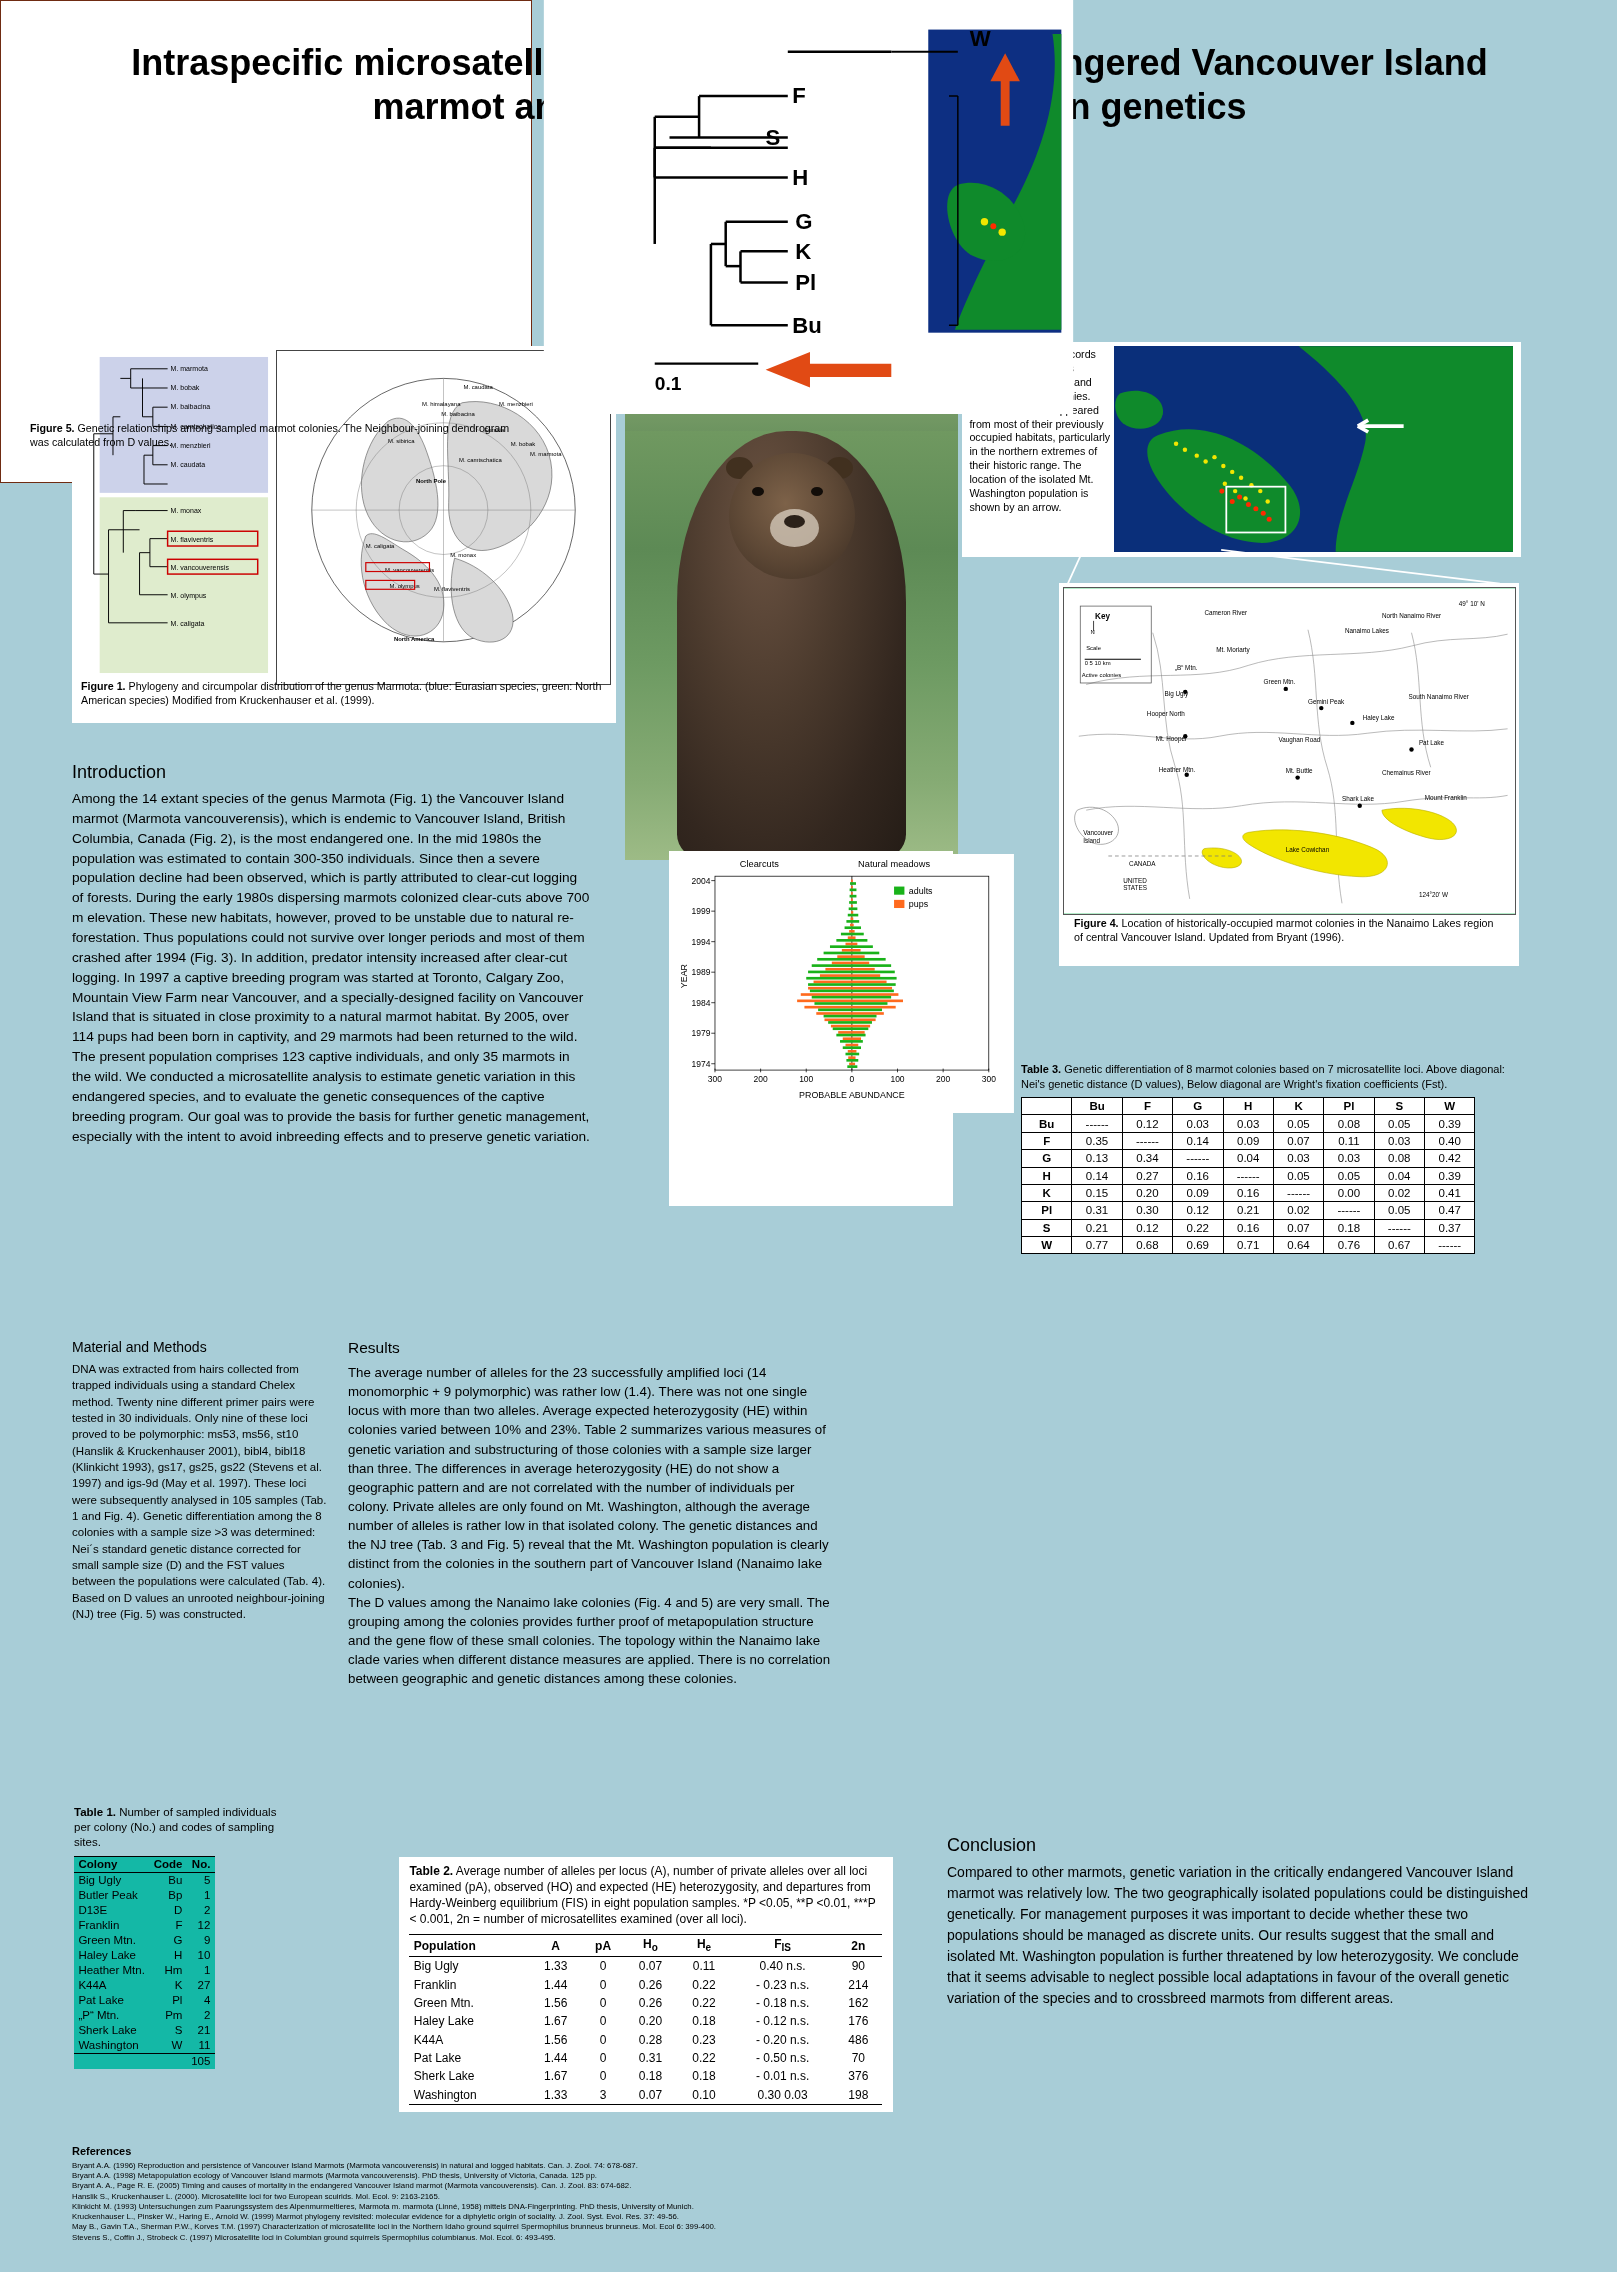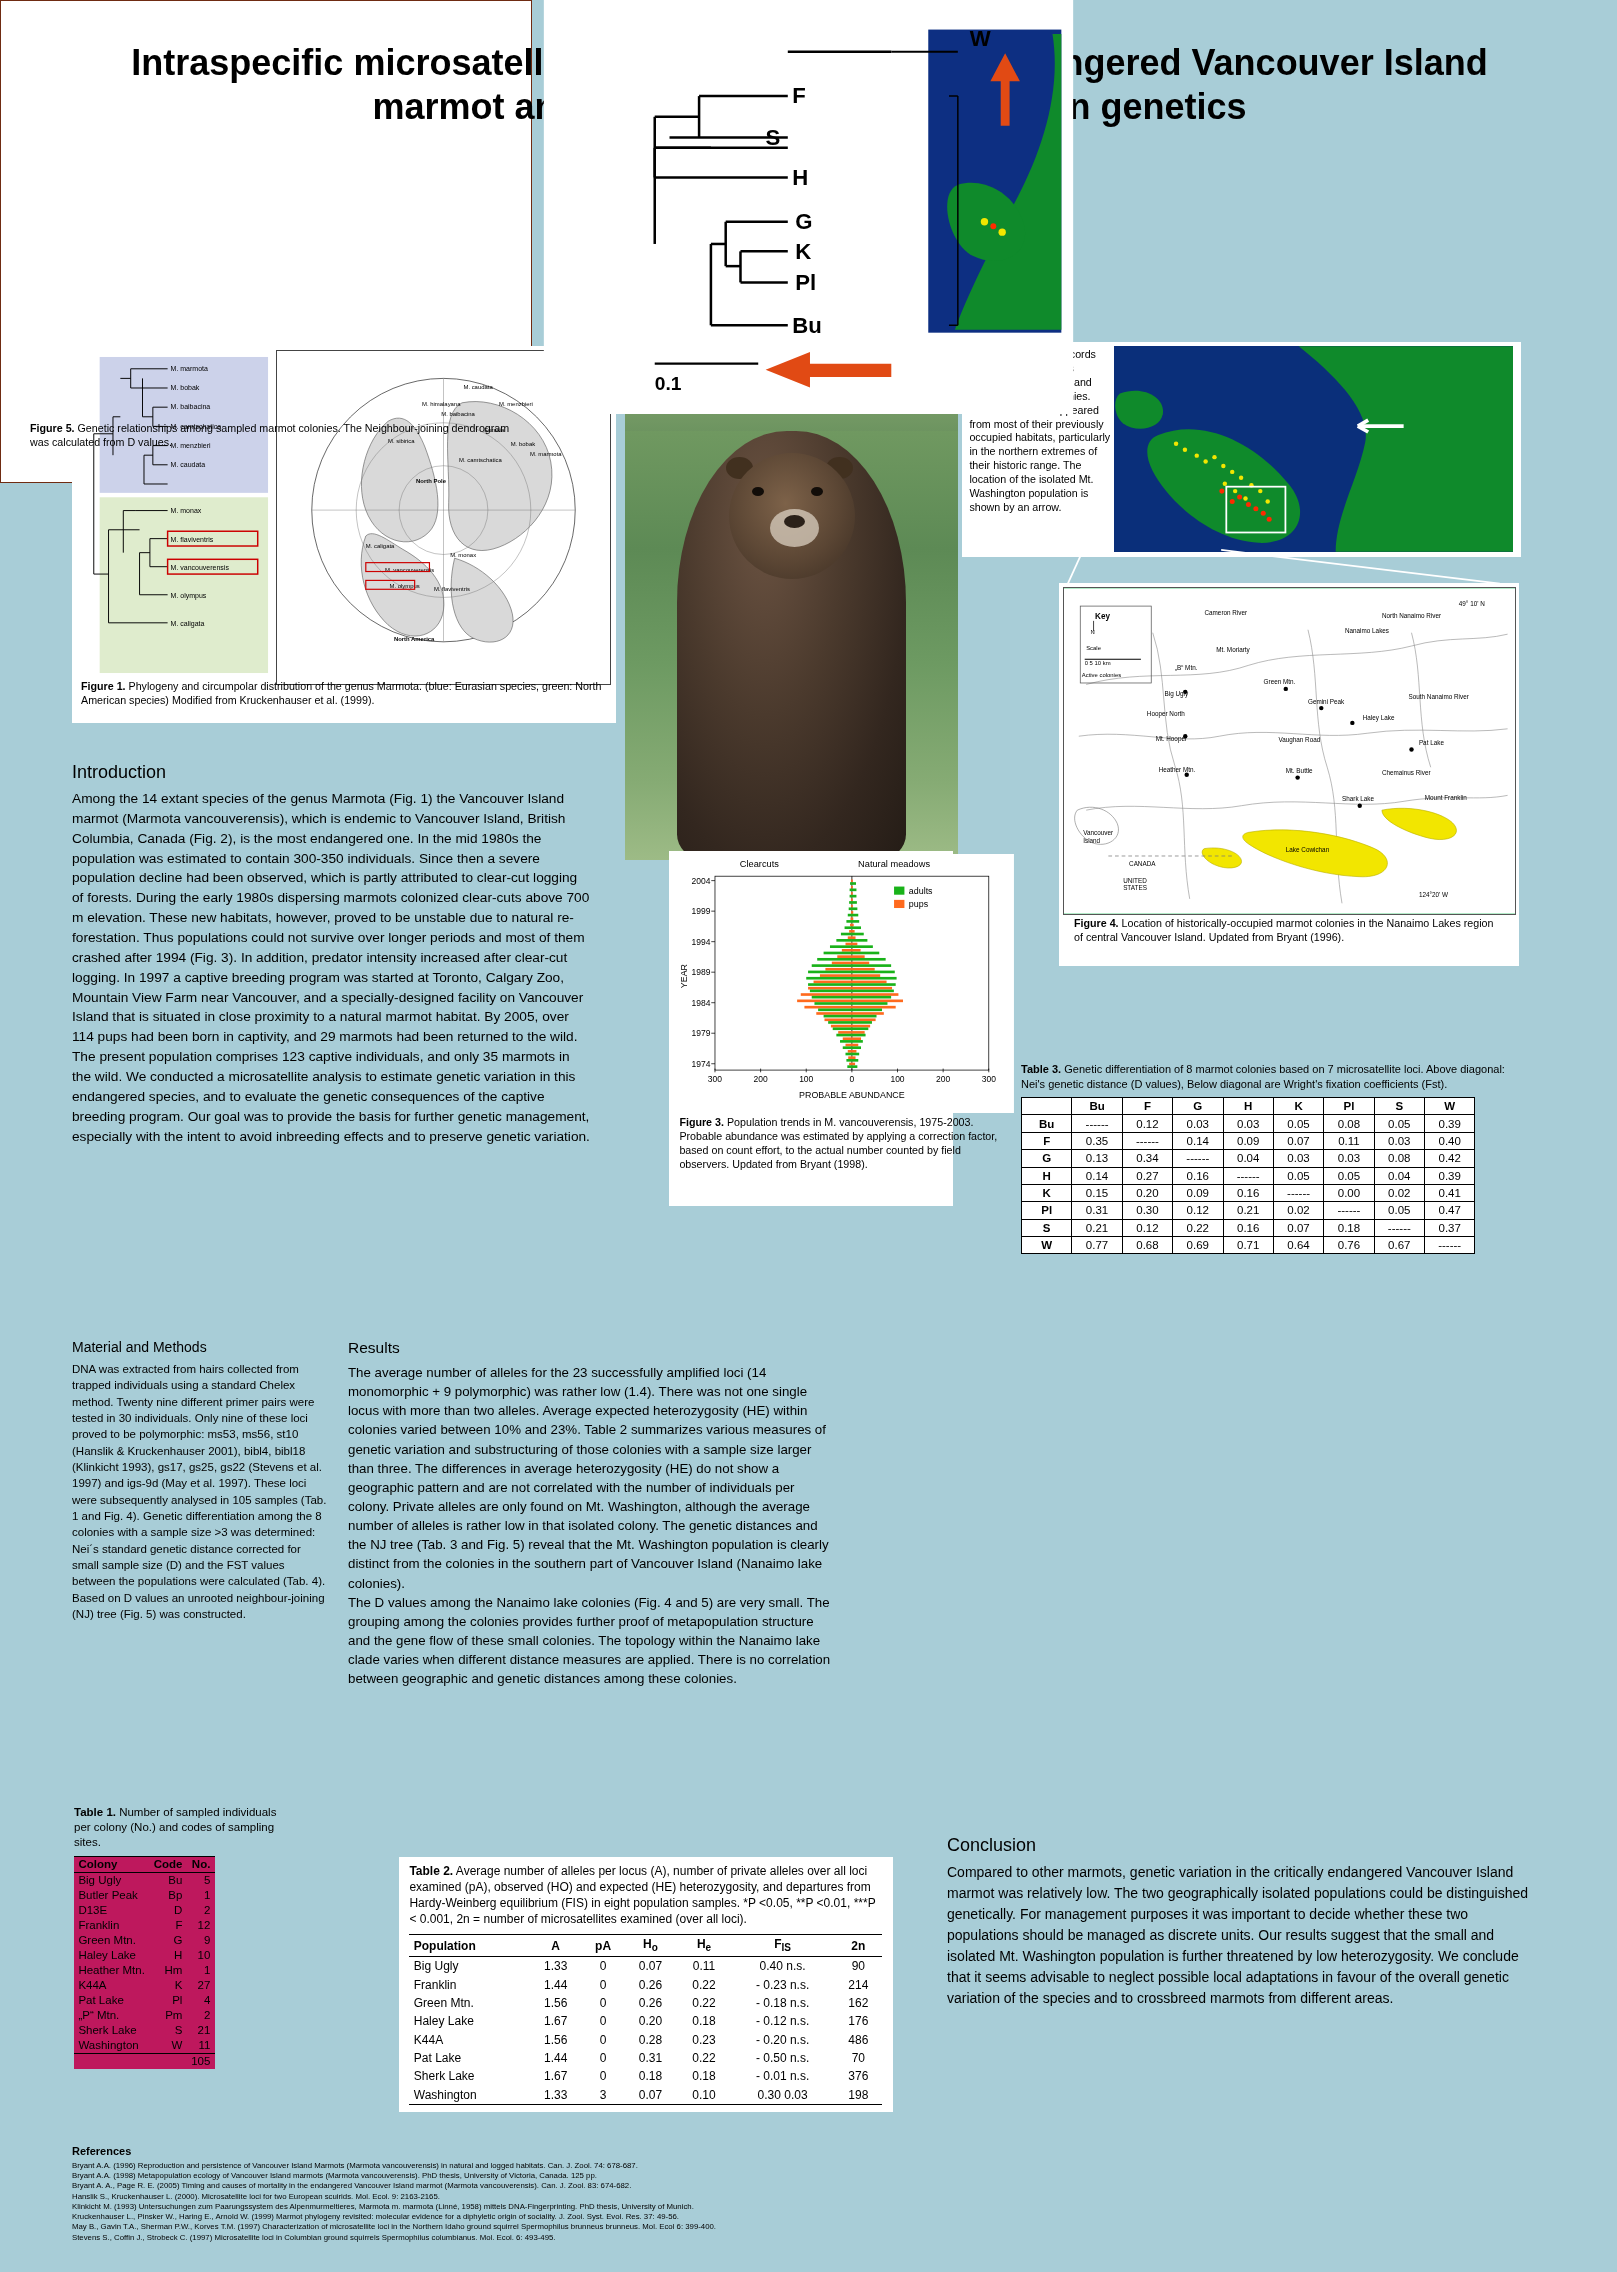--- a/index.html
+++ b/index.html
@@ -106,21 +106,21 @@
   table { border-collapse:collapse; }
   .t3wrap { position:absolute; left:1021px; top:1062px; width:503px; }
   .t3wrap .tcap { font-size:11px; line-height:1.32; margin-bottom:6px; }
   #table3 { background:#fff; font-size:11.5px; }
   #table3 td, #table3 th { border:0.7px solid #000; padding:2.2px 6.7px; text-align:center; min-width:36px; }
   #table3 th { font-weight:bold; }
   #table3 td.rh { font-weight:bold; }
 
   .t1wrap { position:absolute; left:74px; top:1805px; width:222px; }
   .t1wrap .tcap { font-size:11.5px; margin-bottom:6px; line-height:1.3; }
-  #table1 { background:#be185d; font-size:11.5px; }
+  #table1 { background:#14b8a6; font-size:11.5px; }
   #table1 th, #table1 td { padding:1.5px 4.4px; text-align:left; }
   #table1 thead th { border-top:0.7px solid #000; border-bottom:0.7px solid #000; }
   #table1 td.num, #table1 th.num { text-align:right; }
   #table1 tr.total td { border-top:0.7px solid #000; }
 
   .t2wrap { position:absolute; left:399px; top:1857px; width:473px;
     background:#fff; padding:7.4px 10.4px; }
   .t2wrap .tcap { font-size:12px; line-height:1.33; margin-bottom:6px; }
   #table2 { width:100%; font-size:12px; }
   #table2 th, #table2 td { padding:2.2px 4.4px; text-align:center; }
@@ -556,24 +556,20 @@
           <text x="52" y="204.9511111111111">1984</text>
           <line x1="53" x2="58" y1="200.9511111111111" y2="200.9511111111111" stroke="#000"></line>
           <text x="52" y="246.19555555555556">1979</text>
           <line x1="53" x2="58" y1="242.19555555555556" y2="242.19555555555556" stroke="#000"></line>
           <text x="52" y="287.44000000000005">1974</text>
           <line x1="53" x2="58" y1="283.44000000000005" y2="283.44000000000005" stroke="#000"></line>
         </g>
       <text x="243" y="330" font-size="12" text-anchor="middle" font-family="Liberation Sans, sans-serif" id="lbl-xaxis">PROBABLE ABUNDANCE</text>
       <text x="20" y="165" font-size="12" text-anchor="middle" font-family="Liberation Sans, sans-serif" transform="rotate(-90 20 165)" id="lbl-yaxis">YEAR</text>
     </svg>
-    <div class="f3cap cap">
-      <b>Figure 3.</b>
-      <span>Population trends in M. vancouverensis, 1975-2003. Probable abundance was estimated by applying a correction factor, based on count effort, to the actual number counted by field observers. Updated from Bryant (1998).</span>
-    </div>
   </div>
 
   <div id="intro">
     <div class="h3">Introduction</div>
     <div class="body-text">Among the 14 extant species of the genus Marmota (Fig. 1) the Vancouver Island marmot (Marmota vancouverensis), which is endemic to Vancouver Island, British Columbia, Canada (Fig. 2), is the most endangered one. In the mid 1980s the population was estimated to contain 300-350 individuals. Since then a severe population decline had been observed, which is partly attributed to clear-cut logging of forests. During the early 1980s dispersing marmots colonized clear-cuts above 700 m elevation. These new habitats, however, proved to be unstable due to natural re-forestation. Thus populations could not survive over longer periods and most of them crashed after 1994 (Fig. 3). In addition, predator intensity increased after clear-cut logging. In 1997 a captive breeding program was started at Toronto, Calgary Zoo, Mountain View Farm near Vancouver, and a specially-designed facility on Vancouver Island that is situated in close proximity to a natural marmot habitat.  By 2005, over 114 pups had been born in captivity, and 29 marmots had been returned to the wild. The present population comprises 123 captive individuals, and only 35 marmots in the wild. We conducted a microsatellite analysis to estimate genetic variation in this endangered species, and to evaluate the genetic consequences of the captive breeding program. Our goal was to provide the basis for further genetic management, especially with the intent to avoid inbreeding effects and to preserve genetic variation.</div>
   </div>
 
   <div id="matmet">
     <div class="h3" style="font-size:14px">Material and Methods</div>
     <div class="body-text">DNA was extracted from hairs collected from trapped individuals using a standard Chelex method. Twenty nine different primer pairs were tested in 30 individuals. Only nine of these loci proved to be polymorphic: ms53, ms56, st10 (Hanslik &amp; Kruckenhauser 2001), bibl4, bibl18 (Klinkicht 1993), gs17, gs25, gs22 (Stevens et al. 1997) and igs-9d (May et al. 1997). These loci were subsequently analysed in 105 samples (Tab. 1 and Fig. 4). Genetic differentiation among the 8 colonies with a sample size &gt;3 was determined: Nei´s standard genetic distance corrected for small sample size (D) and the FST values between the populations were calculated (Tab. 4). Based on D values an unrooted neighbour-joining (NJ) tree (Fig. 5) was constructed.</div>

